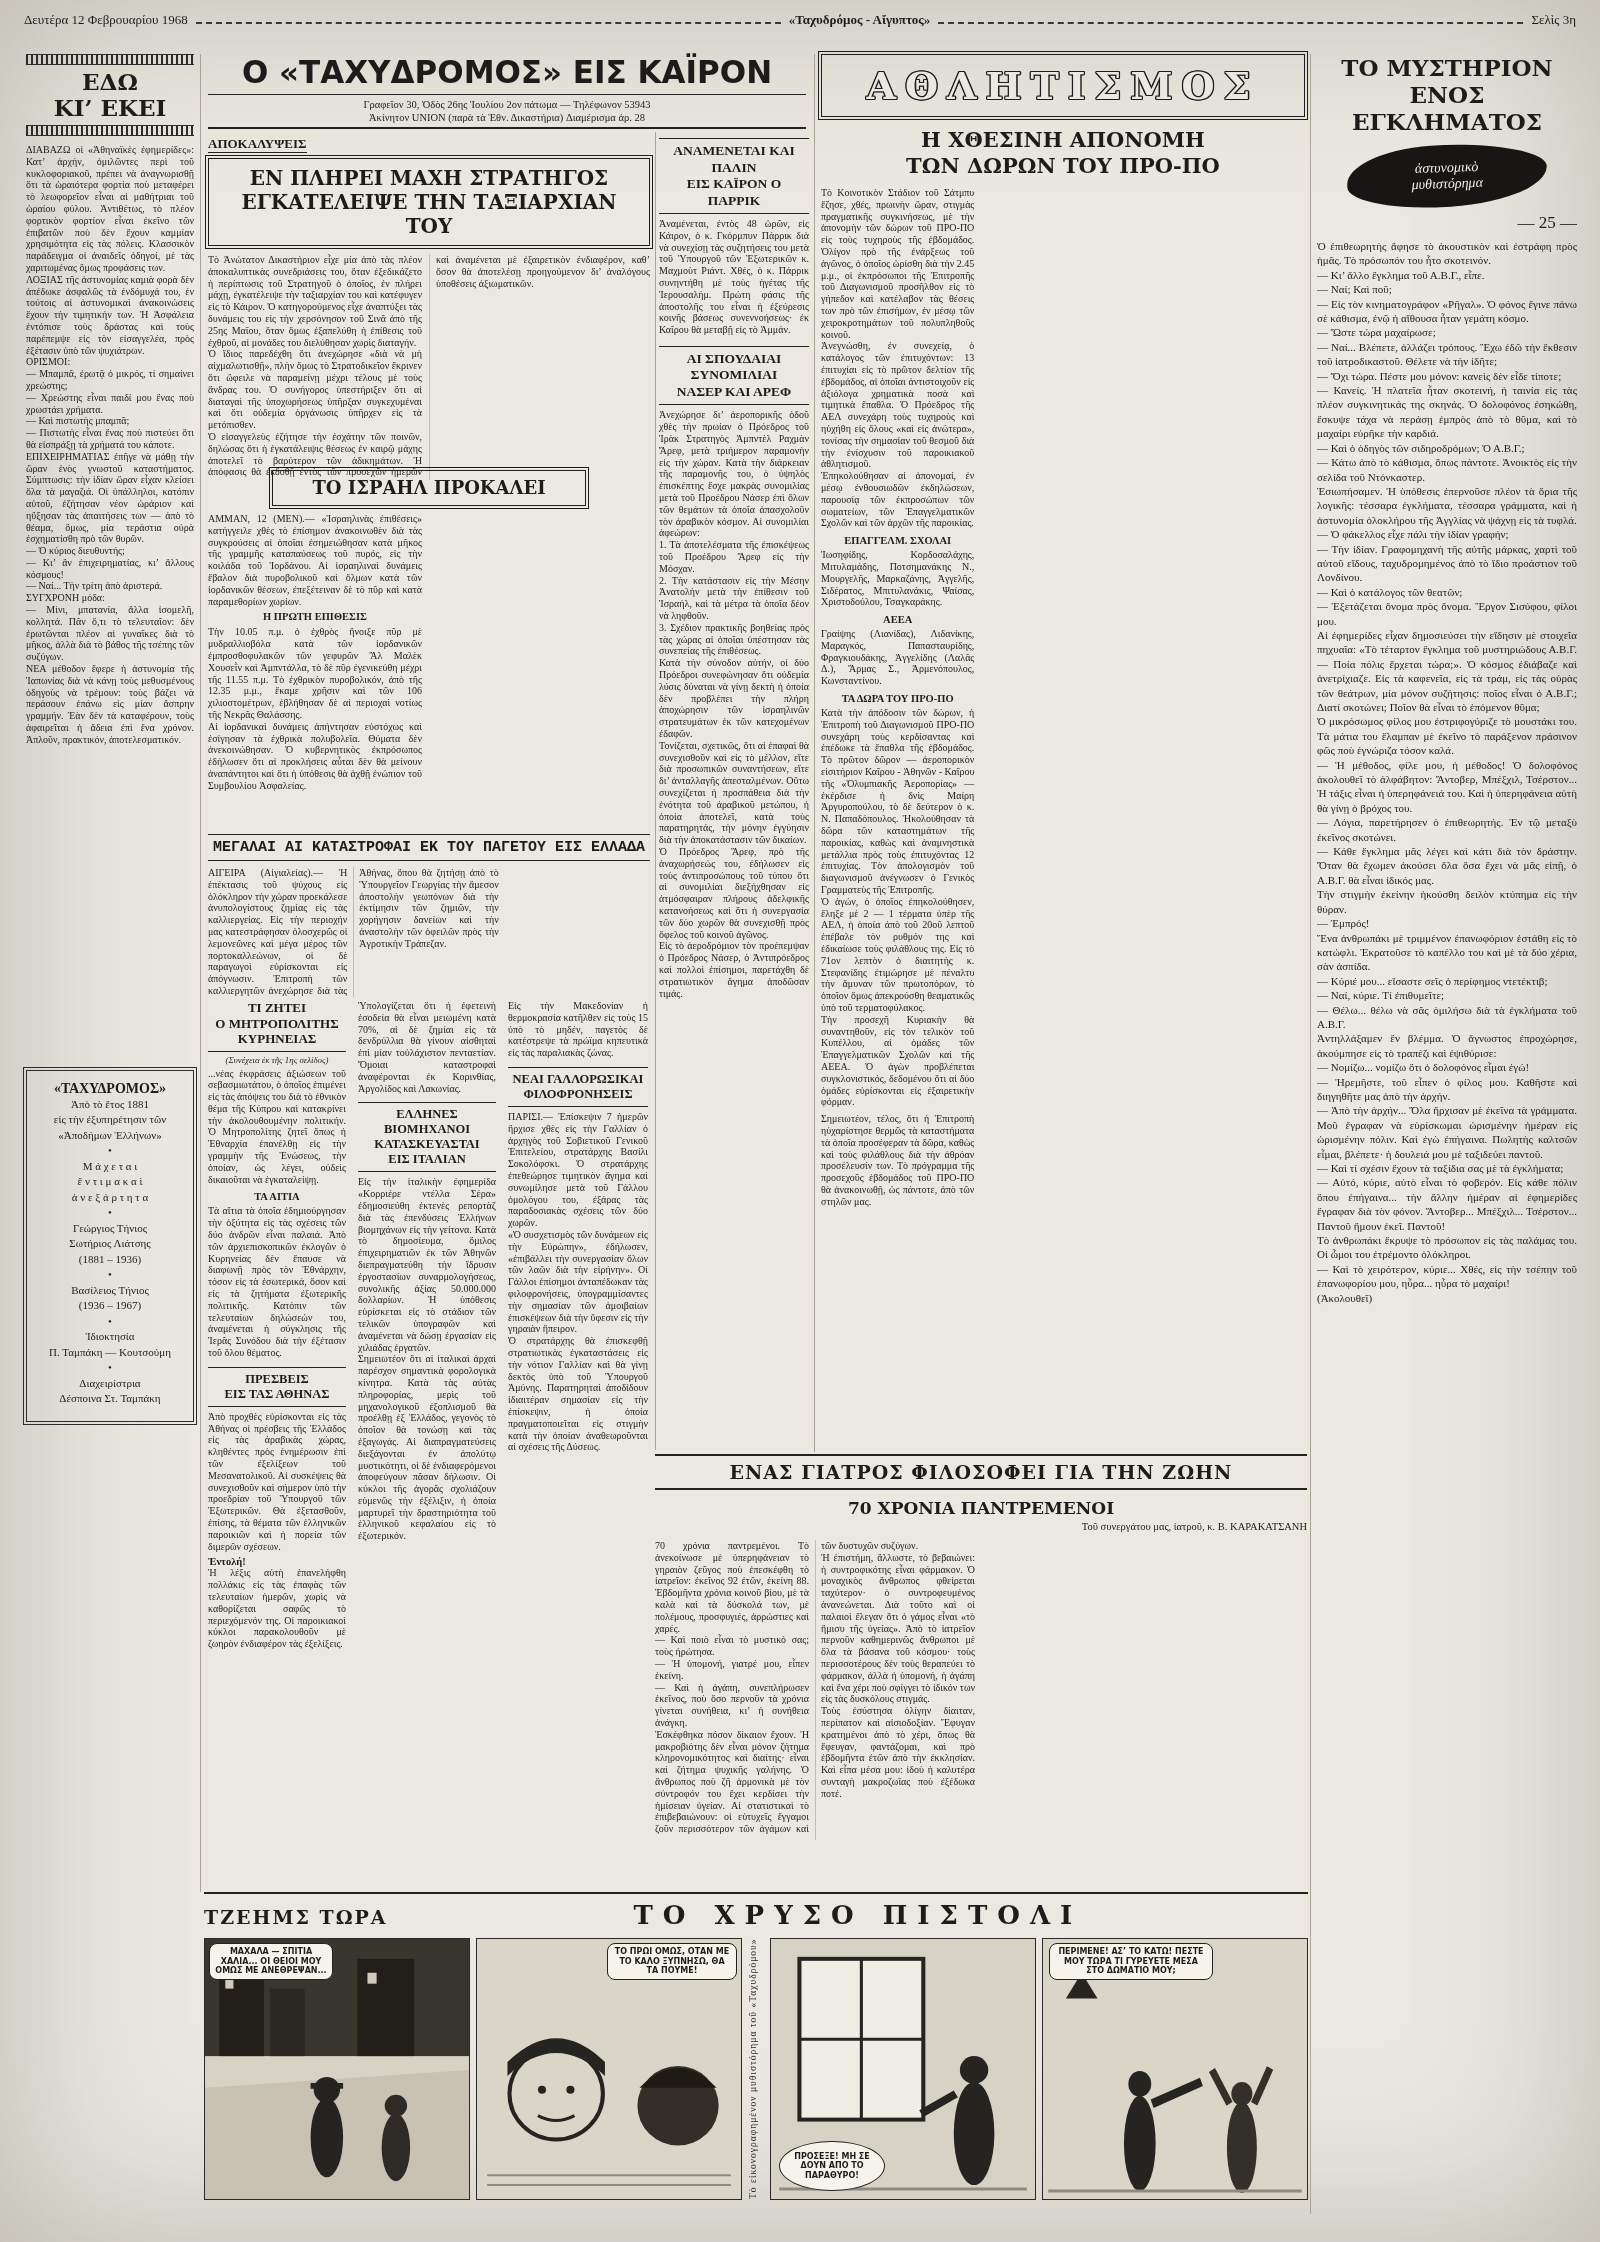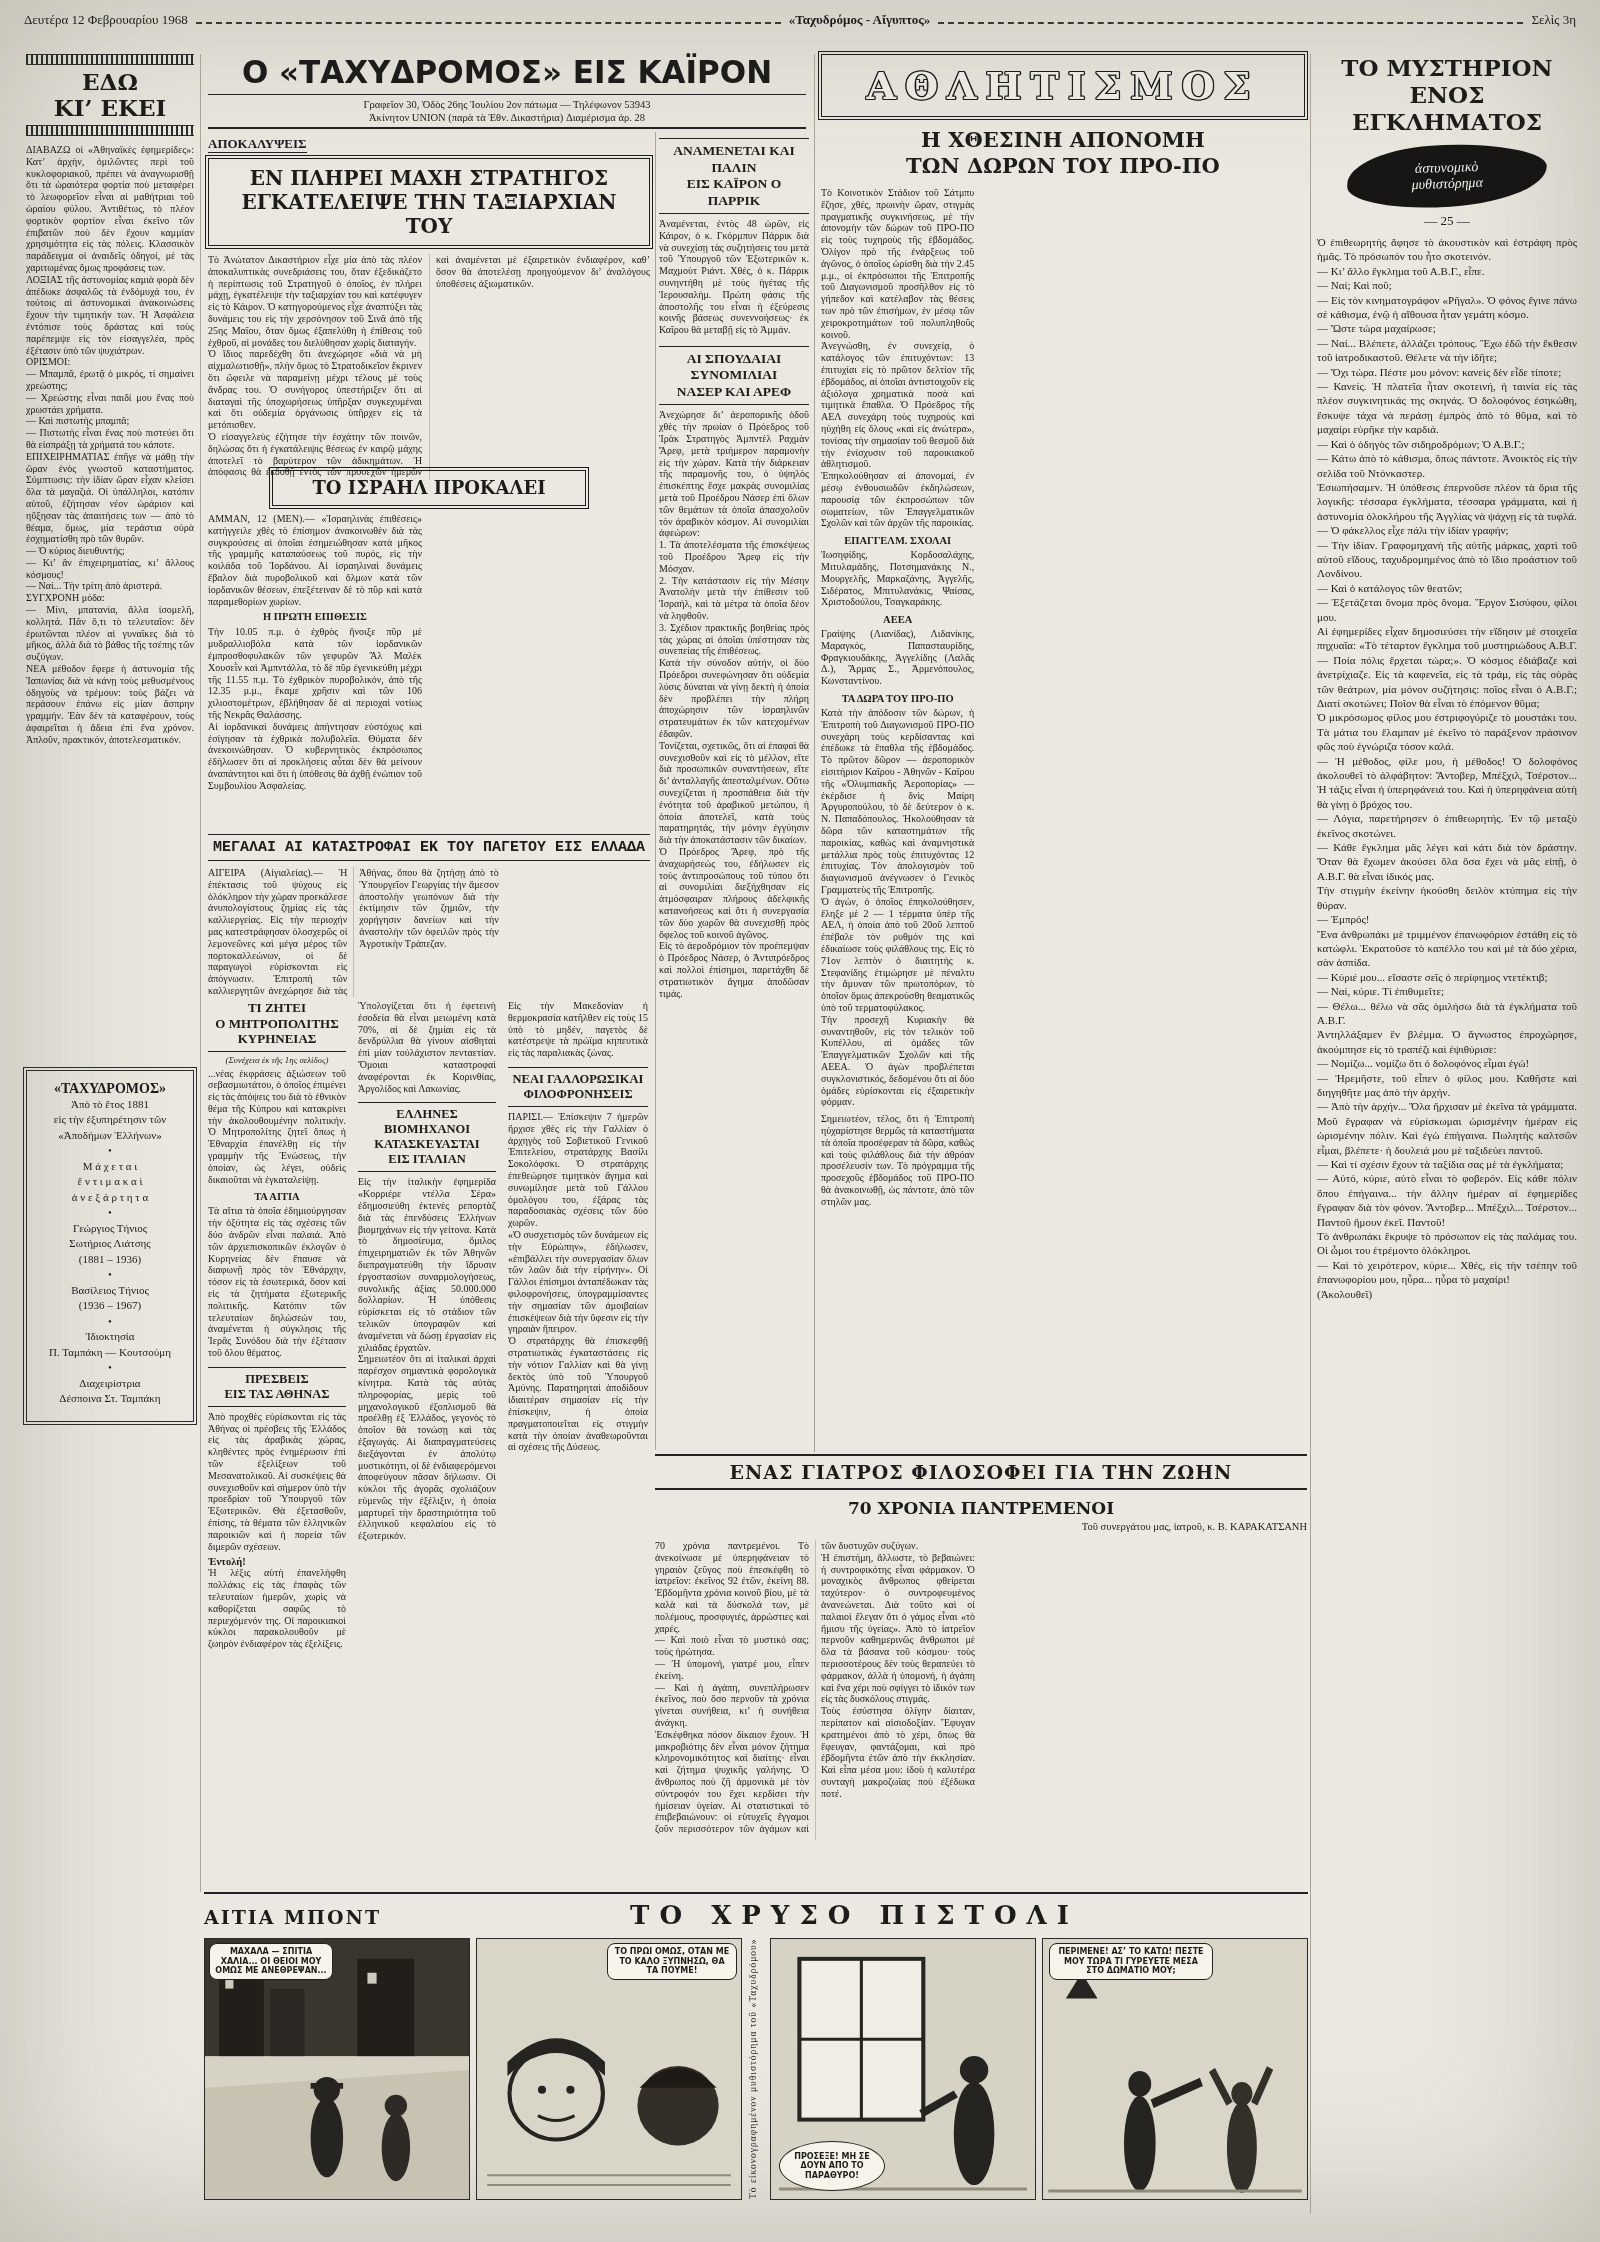--- a/index.html
+++ b/index.html
@@ -83,21 +83,21 @@
   .doc-byline{font-size:10.5px;text-align:right;margin-top:3px;}
   .doc-body{margin-top:8px;height:300px;}
   
   .mys{left:1317px;top:54px;width:260px;height:2160px;overflow:hidden;}
   .mys-title{font-family:"DejaVu Serif",serif;font-weight:bold;font-size:23px;line-height:27px;
              text-align:center;white-space:pre-line;}
   .badge{width:200px;height:62px;background:#171614;color:#f2f0e8;margin:10px auto 4px;
          border-radius:48% 52% 55% 45% / 60% 40% 62% 38%;transform:rotate(-2deg);
          display:flex;align-items:center;justify-content:center;text-align:center;
          font-style:italic;font-size:14px;line-height:16px;white-space:pre-line;}
-  .inst{text-align:center;font-size:13px;margin:6px 0;}
+  .inst{text-align:right;font-size:17px;margin:6px 0;}
   .mys-body{font-size:11px;line-height:14.4px;text-align:justify;white-space:pre-line;}
   
   .comic-rule{left:204px;top:1892px;width:1104px;border-top:2px solid #222;}
   .comic{left:204px;top:1900px;width:1104px;height:316px;}
   .comic-header{display:flex;align-items:baseline;gap:20px;}
   .comic-strip-name{font-family:"DejaVu Serif",serif;font-weight:bold;font-size:19px;letter-spacing:2px;}
   .comic-title{flex:1;text-align:center;font-family:"DejaVu Serif",serif;font-weight:bold;font-size:26px;letter-spacing:10px;}
   .panels{display:flex;gap:6px;margin-top:8px;height:262px;}
   .panel{position:relative;border:1.5px solid #2a2a2a;background:#701a75;flex:1;overflow:hidden;}
   .panel svg{width:100%;height:100%;display:block;}
@@ -334,21 +334,21 @@
 — Καὶ τί σχέσιν ἔχουν τὰ ταξίδια σας μὲ τὰ ἐγκλήματα;
 — Αὐτό, κύριε, αὐτὸ εἶναι τὸ φοβερόν. Εἰς κάθε πόλιν ὅπου ἐπήγαινα... τὴν ἄλλην ἡμέραν αἱ ἐφημερίδες ἔγραφαν διὰ τὸν φόνον. Ἄντοβερ... Μπέξχιλ... Τσέρστον... Παντοῦ ἤμουν ἐκεῖ. Παντοῦ!
 Τὸ ἀνθρωπάκι ἔκρυψε τὸ πρόσωπον εἰς τὰς παλάμας του. Οἱ ὦμοι του ἐτρέμοντο ὁλόκληροι.
 — Καὶ τὸ χειρότερον, κύριε... Χθές, εἰς τὴν τσέπην τοῦ ἐπανωφορίου μου, ηὗρα... ηὗρα τὸ μαχαίρι!
 (Ἀκολουθεῖ)</div>
   </div>
 
   <div class="abs comic-rule"></div>
   <div class="abs comic">
     <div class="comic-header">
-      <span class="comic-strip-name">ΑΙΤΙΑ ΜΠΟΝΤ</span>
+      <span class="comic-strip-name">ΤΖΕΗΜΣ ΤΩΡΑ</span>
       <span class="comic-title">ΤΟ ΧΡΥΣΟ ΠΙΣΤΟΛΙ</span>
     </div>
     <div class="panels">
 
       <div class="panel">
         <svg viewBox="0 0 260 262" preserveAspectRatio="none">
           <rect width="260" height="262" fill="#d6d2c4"></rect>
           <rect y="0" width="260" height="118" fill="#39362e"></rect>
           <rect x="14" y="28" width="44" height="90" fill="#221f1a"></rect>
           <rect x="64" y="50" width="34" height="68" fill="#2b2823"></rect>

